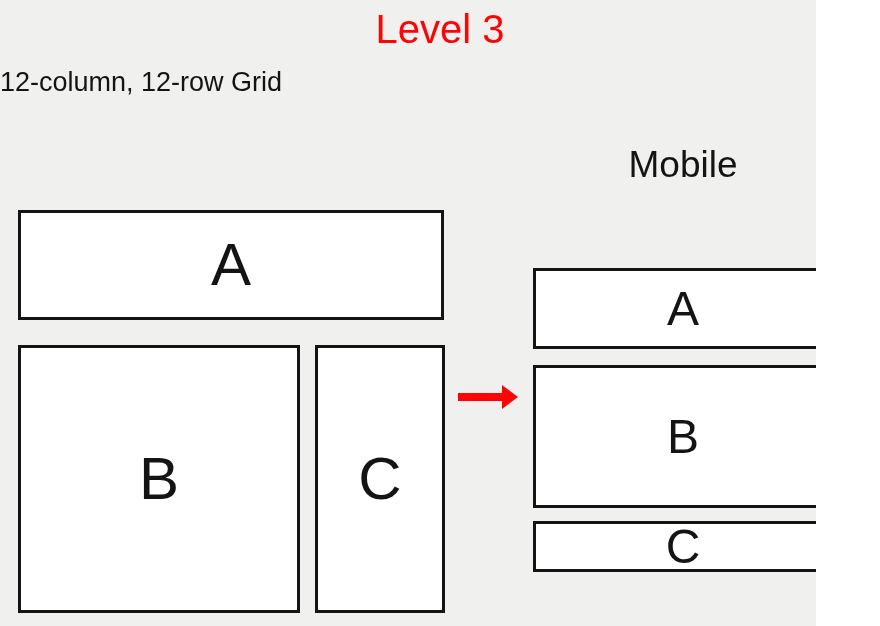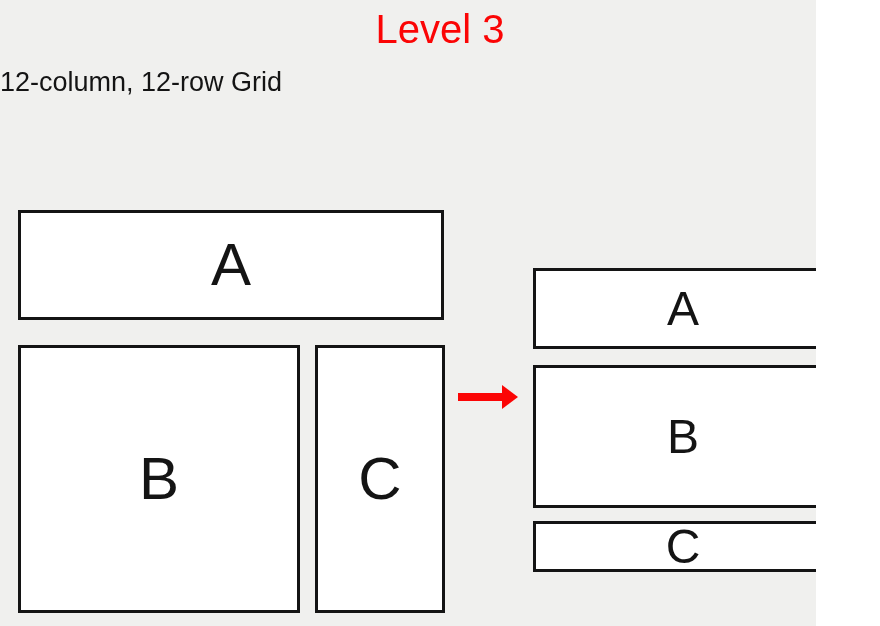--- a/index.html
+++ b/index.html
@@ -94,20 +94,21 @@
 </head>
 <body>
 
 <div class="stage">
 
   <div class="title">Level 3</div>
 
   <div class="subtitle">12-column, 12-row Grid</div>
 
 
+  <div class="heading heading-mobile">Mobile</div>
 
   <div class="box box-large-a">
     <span class="label label-lg">A</span>
   </div>
 
   <div class="box box-large-b">
     <span class="label label-lg">B</span>
   </div>
 
   <div class="box box-large-c">

